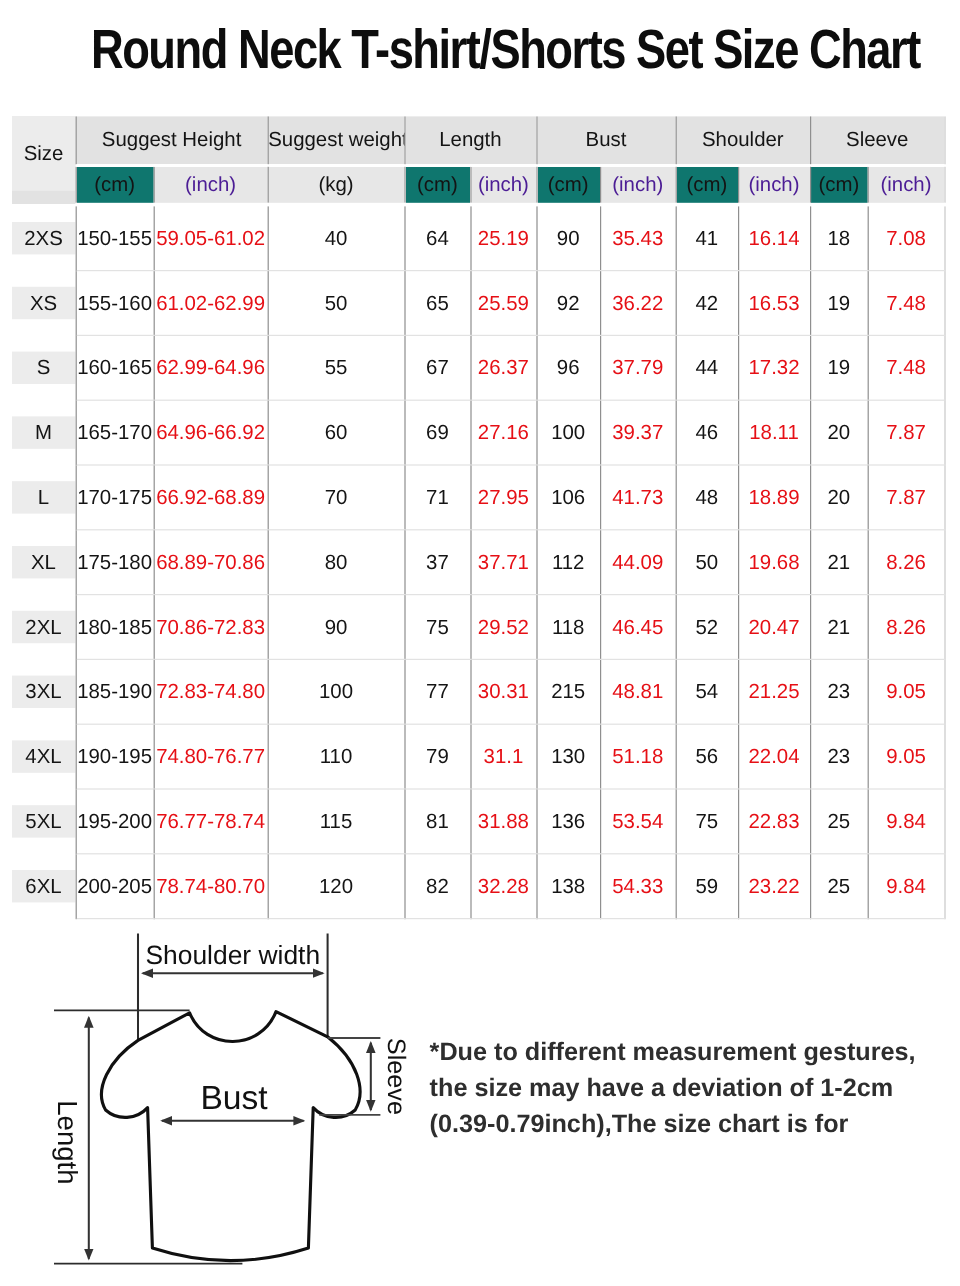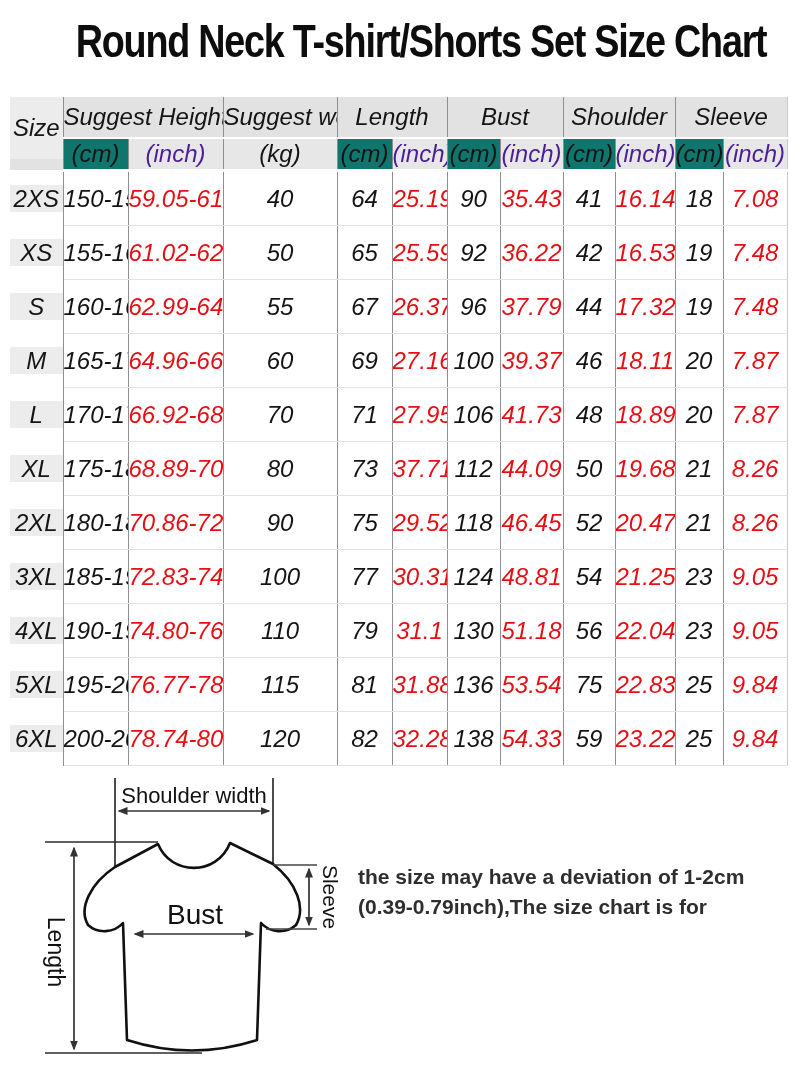--- a/index.html
+++ b/index.html
@@ -9,21 +9,21 @@
   }
   
   .title-wrap{position:absolute;top:14px;left:0;width:684px;text-align:center;}
   .title{
     display:inline-block;font-size:46px;font-weight:800;letter-spacing:-1.5px;
     transform:scaleX(0.82);transform-origin:center;white-space:nowrap;color:#0d0d0d;
   }
   
   table.size-table{
     position:absolute;top:97px;left:10px;width:777px;
-    border-collapse:collapse;table-layout:fixed;font-size:24px;font-style:italic;
+    border-collapse:collapse;table-layout:fixed;font-size:17px;
   }
   .size-table th,.size-table td{
     padding:0;text-align:center;vertical-align:middle;font-weight:400;
     border-right:1px solid #8f8f8f;overflow:hidden;white-space:nowrap;
   }
   .size-table th:last-child,.size-table td:last-child{border-right:1px solid #c9c9c9;}
   .size-table thead tr.h1 th{height:40px;background:#e2e2e2;border-bottom:2px solid #ffffff;}
   .size-table thead tr.h2 th{height:30px;background:#e7e7e7;border-bottom:3px solid #ffffff;}
   .size-table thead tr.h2 th.cm{background:#0f766e;}
   .size-table thead th.size-h{background:#ffffff;border-bottom:none;vertical-align:top;}
@@ -179,21 +179,21 @@
     <td>20</td>
     <td>7.87</td>
   </tr>
       <tr>
     <td class="c-size">
           <div class="chip">XL</div>
         </td>
     <td>175-180</td>
     <td>68.89-70.86</td>
     <td>80</td>
-    <td>73</td>
+    <td>37</td>
     <td>37.71</td>
     <td>112</td>
     <td>44.09</td>
     <td>50</td>
     <td>19.68</td>
     <td>21</td>
     <td>8.26</td>
   </tr>
       <tr>
     <td class="c-size">
@@ -213,21 +213,21 @@
   </tr>
       <tr>
     <td class="c-size">
           <div class="chip">3XL</div>
         </td>
     <td>185-190</td>
     <td>72.83-74.80</td>
     <td>100</td>
     <td>77</td>
     <td>30.31</td>
-    <td>124</td>
+    <td>215</td>
     <td>48.81</td>
     <td>54</td>
     <td>21.25</td>
     <td>23</td>
     <td>9.05</td>
   </tr>
       <tr>
     <td class="c-size">
           <div class="chip">4XL</div>
         </td>
@@ -313,16 +313,17 @@
     <text x="165" y="152" text-anchor="middle" font-size="28">Bust</text>
     <line x1="105" y1="162" x2="223" y2="162" stroke="#333" stroke-width="1.7" marker-start="url(#ah)" marker-end="url(#ah)"></line>
 
     <line x1="243" y1="93" x2="287" y2="93" stroke="#444" stroke-width="1.5"></line>
     <line x1="236" y1="157" x2="287" y2="157" stroke="#444" stroke-width="1.5"></line>
     <line x1="279" y1="97" x2="279" y2="153" stroke="#333" stroke-width="1.7" marker-start="url(#ah)" marker-end="url(#ah)"></line>
     <text x="299" y="125" text-anchor="middle" dominant-baseline="middle" font-size="21" transform="rotate(90 299 125)">Sleeve</text>
   </svg>
 
   <div class="note">
+    <div>*Due to different measurement gestures,</div>
     <div>the size may have a deviation of 1-2cm</div>
     <div>(0.39-0.79inch),The size chart is for</div>
   </div>
 </div>
 
 </body></html>

